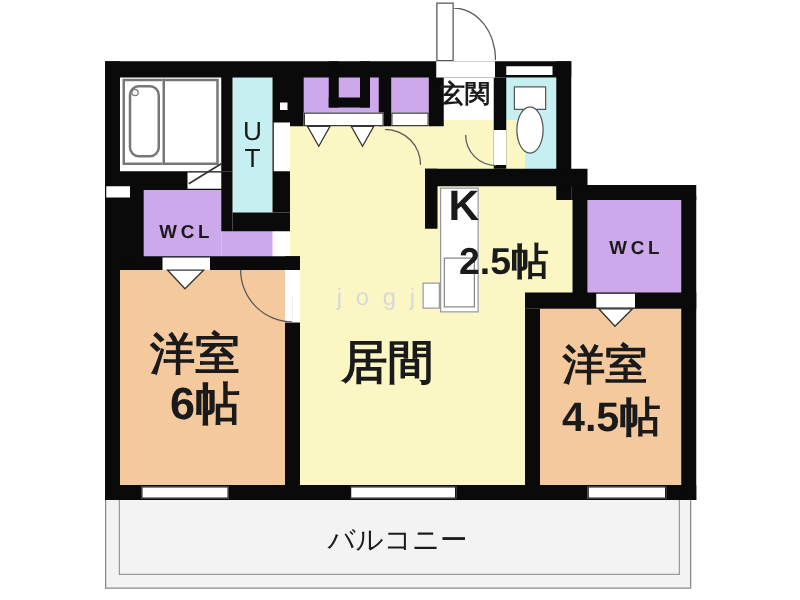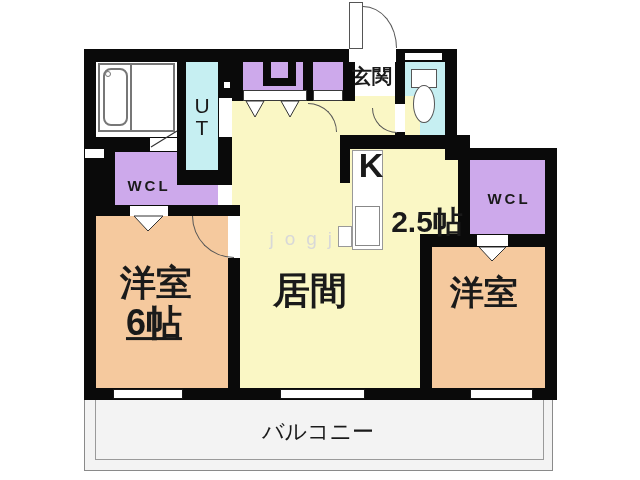--- a/index.html
+++ b/index.html
@@ -116,20 +116,21 @@
   </svg>
 
   <div class="label" style="left:372px;top:76px;font-size:20px;">玄関</div>
   <div class="label" style="left:202px;top:117px;font-size:21px;font-weight:500;">
     <div>U</div>
     <div>T</div>
   </div>
   <div class="label" style="left:149px;top:186px;font-size:15px;letter-spacing:3px;">WCL</div>
   <div class="label" style="left:509px;top:199px;font-size:15px;letter-spacing:3px;">WCL</div>
   <div class="label" style="left:371px;top:166px;font-size:34px;">K</div>
-  <div class="label" style="left:403px;top:222px;font-size:30px;margin-left:24px;">2.5帖</div>
+  <div class="label" style="left:403px;top:210px;font-size:30px;">2.5帖</div>
   <div class="label" style="left:310px;top:271px;font-size:37px;margin-top:20px;">居間</div>
   <div class="label" style="left:156px;top:283px;font-size:36px;">洋室</div>
-  <div class="label" style="left:154px;top:323px;font-size:36px;text-decoration:underline;">6帖</div>
+  <div class="label" style="left:164px;top:323px;font-size:36px;">6帖</div>
   <div class="label" style="left:484px;top:293px;font-size:34px;">洋室</div>
+  <div class="label" style="left:489px;top:334px;font-size:33px;">4.5帖</div>
   <div class="label" style="left:318px;top:432px;font-size:22px;font-weight:500;">バルコニー</div>
 
 </div>
 
 </body></html>

